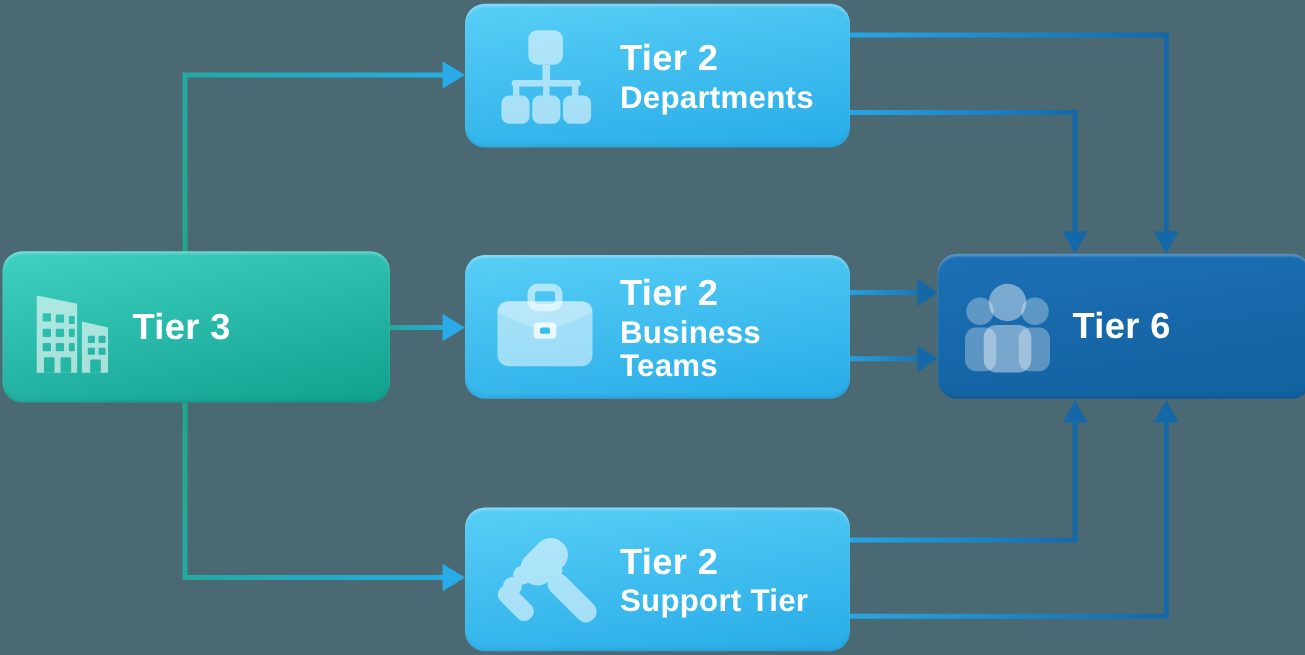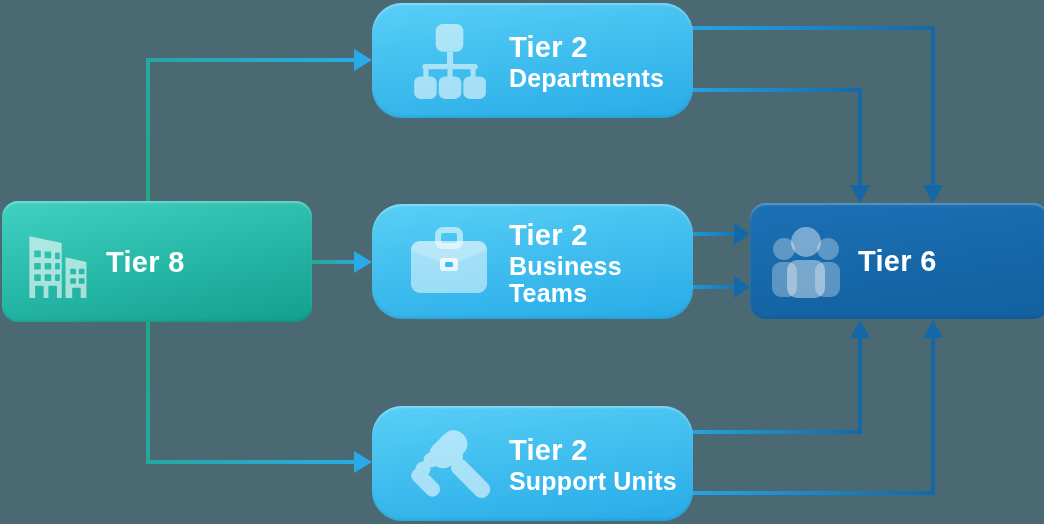--- a/index.html
+++ b/index.html
@@ -18,23 +18,22 @@
   .node .icon{display:flex;justify-content:center;align-items:center;flex:0 0 auto;}
   .node .txt{display:flex;flex-direction:column;justify-content:center;}
   .title{font-weight:bold;font-size:29px;line-height:36px;letter-spacing:.3px;}
   .subtitle{font-weight:bold;font-size:25px;line-height:27px;letter-spacing:.2px;}
   .tier1{
     left:2px;top:201px;width:294px;height:121px;padding-left:16px;
     background:linear-gradient(168deg,var(--tier1-grad-start,#3FD1C2),var(--tier1-grad-end,#12A08E));
   }
   .tier1 .icon{width:76px;margin-right:12px;}
   .tier2{
-    width:294px;height:115px;left:372px;padding-left:27px;
+    width:294px;height:115px;left:372px;padding-left:14px;
     background:linear-gradient(172deg,var(--tier2-grad-start,#58CFF6),var(--tier2-grad-end,#27ABE7));
-    border-radius:30px;
   }
   .tier2 .icon{width:100px;margin-right:10px;}
   .tier2-departments{top:3px;}
   .tier2-business{top:204px;}
   .tier2-support{top:406px;}
   .tier3{
     left:750px;top:203px;width:287px;height:116px;padding-left:12px;
     background:linear-gradient(172deg,var(--tier3-grad-start,#1B70B4),var(--tier3-grad-end,#12609F));
   }
   .tier3 .icon{width:88px;margin-right:8px;}
@@ -125,21 +124,21 @@
               <rect x="55" y="57" width="6" height="6" rx="1"></rect>
                 <rect x="64" y="57" width="6" height="6" rx="1"></rect>
               <rect x="57" y="67" width="9" height="11" rx="1"></rect>
             </g>
           </mask>
         </defs>
         <rect width="80" height="80" fill="#fff" opacity="0.6" mask="url(#mask-buildings)"></rect>
       </svg>
     </span>
     <div class="txt">
-      <div class="title">Tier 8</div>
+      <div class="title">Tier 3</div>
     </div>
   </div>
 
   <div class="node tier2 tier2-departments">
     <span class="icon">
       <svg width="82" height="82" viewBox="0 0 80 80">
         <g fill="#fff" opacity="0.55">
           <rect x="27" y="4" width="27" height="27" rx="7"></rect>
           <rect x="38" y="31" width="6" height="14"></rect>
           <rect x="14" y="43" width="54" height="5" rx="2.5"></rect>
@@ -184,21 +183,21 @@
           <rect x="34" y="24" width="24" height="13" rx="6.5" transform="rotate(45 46 30)"></rect>
           <circle cx="16" cy="47" r="7.5"></circle>
           <circle cx="24" cy="38" r="7.5"></circle>
           <circle cx="32" cy="29" r="7.5"></circle>
           <circle cx="40" cy="20" r="7.5"></circle>
         </g>
       </svg>
     </span>
     <div class="txt">
       <div class="title">Tier 2</div>
-      <div class="subtitle">Support Units</div>
+      <div class="subtitle">Support Tier</div>
     </div>
   </div>
 
   <div class="node tier3">
     <span class="icon">
       <svg width="84" height="78" viewBox="0 0 84 78">
         <g fill="#fff" opacity="0.30">
           <circle cx="20" cy="27" r="11"></circle>
           <rect x="8" y="40" width="25" height="35" rx="9"></rect>
           <circle cx="64" cy="27" r="11"></circle>

